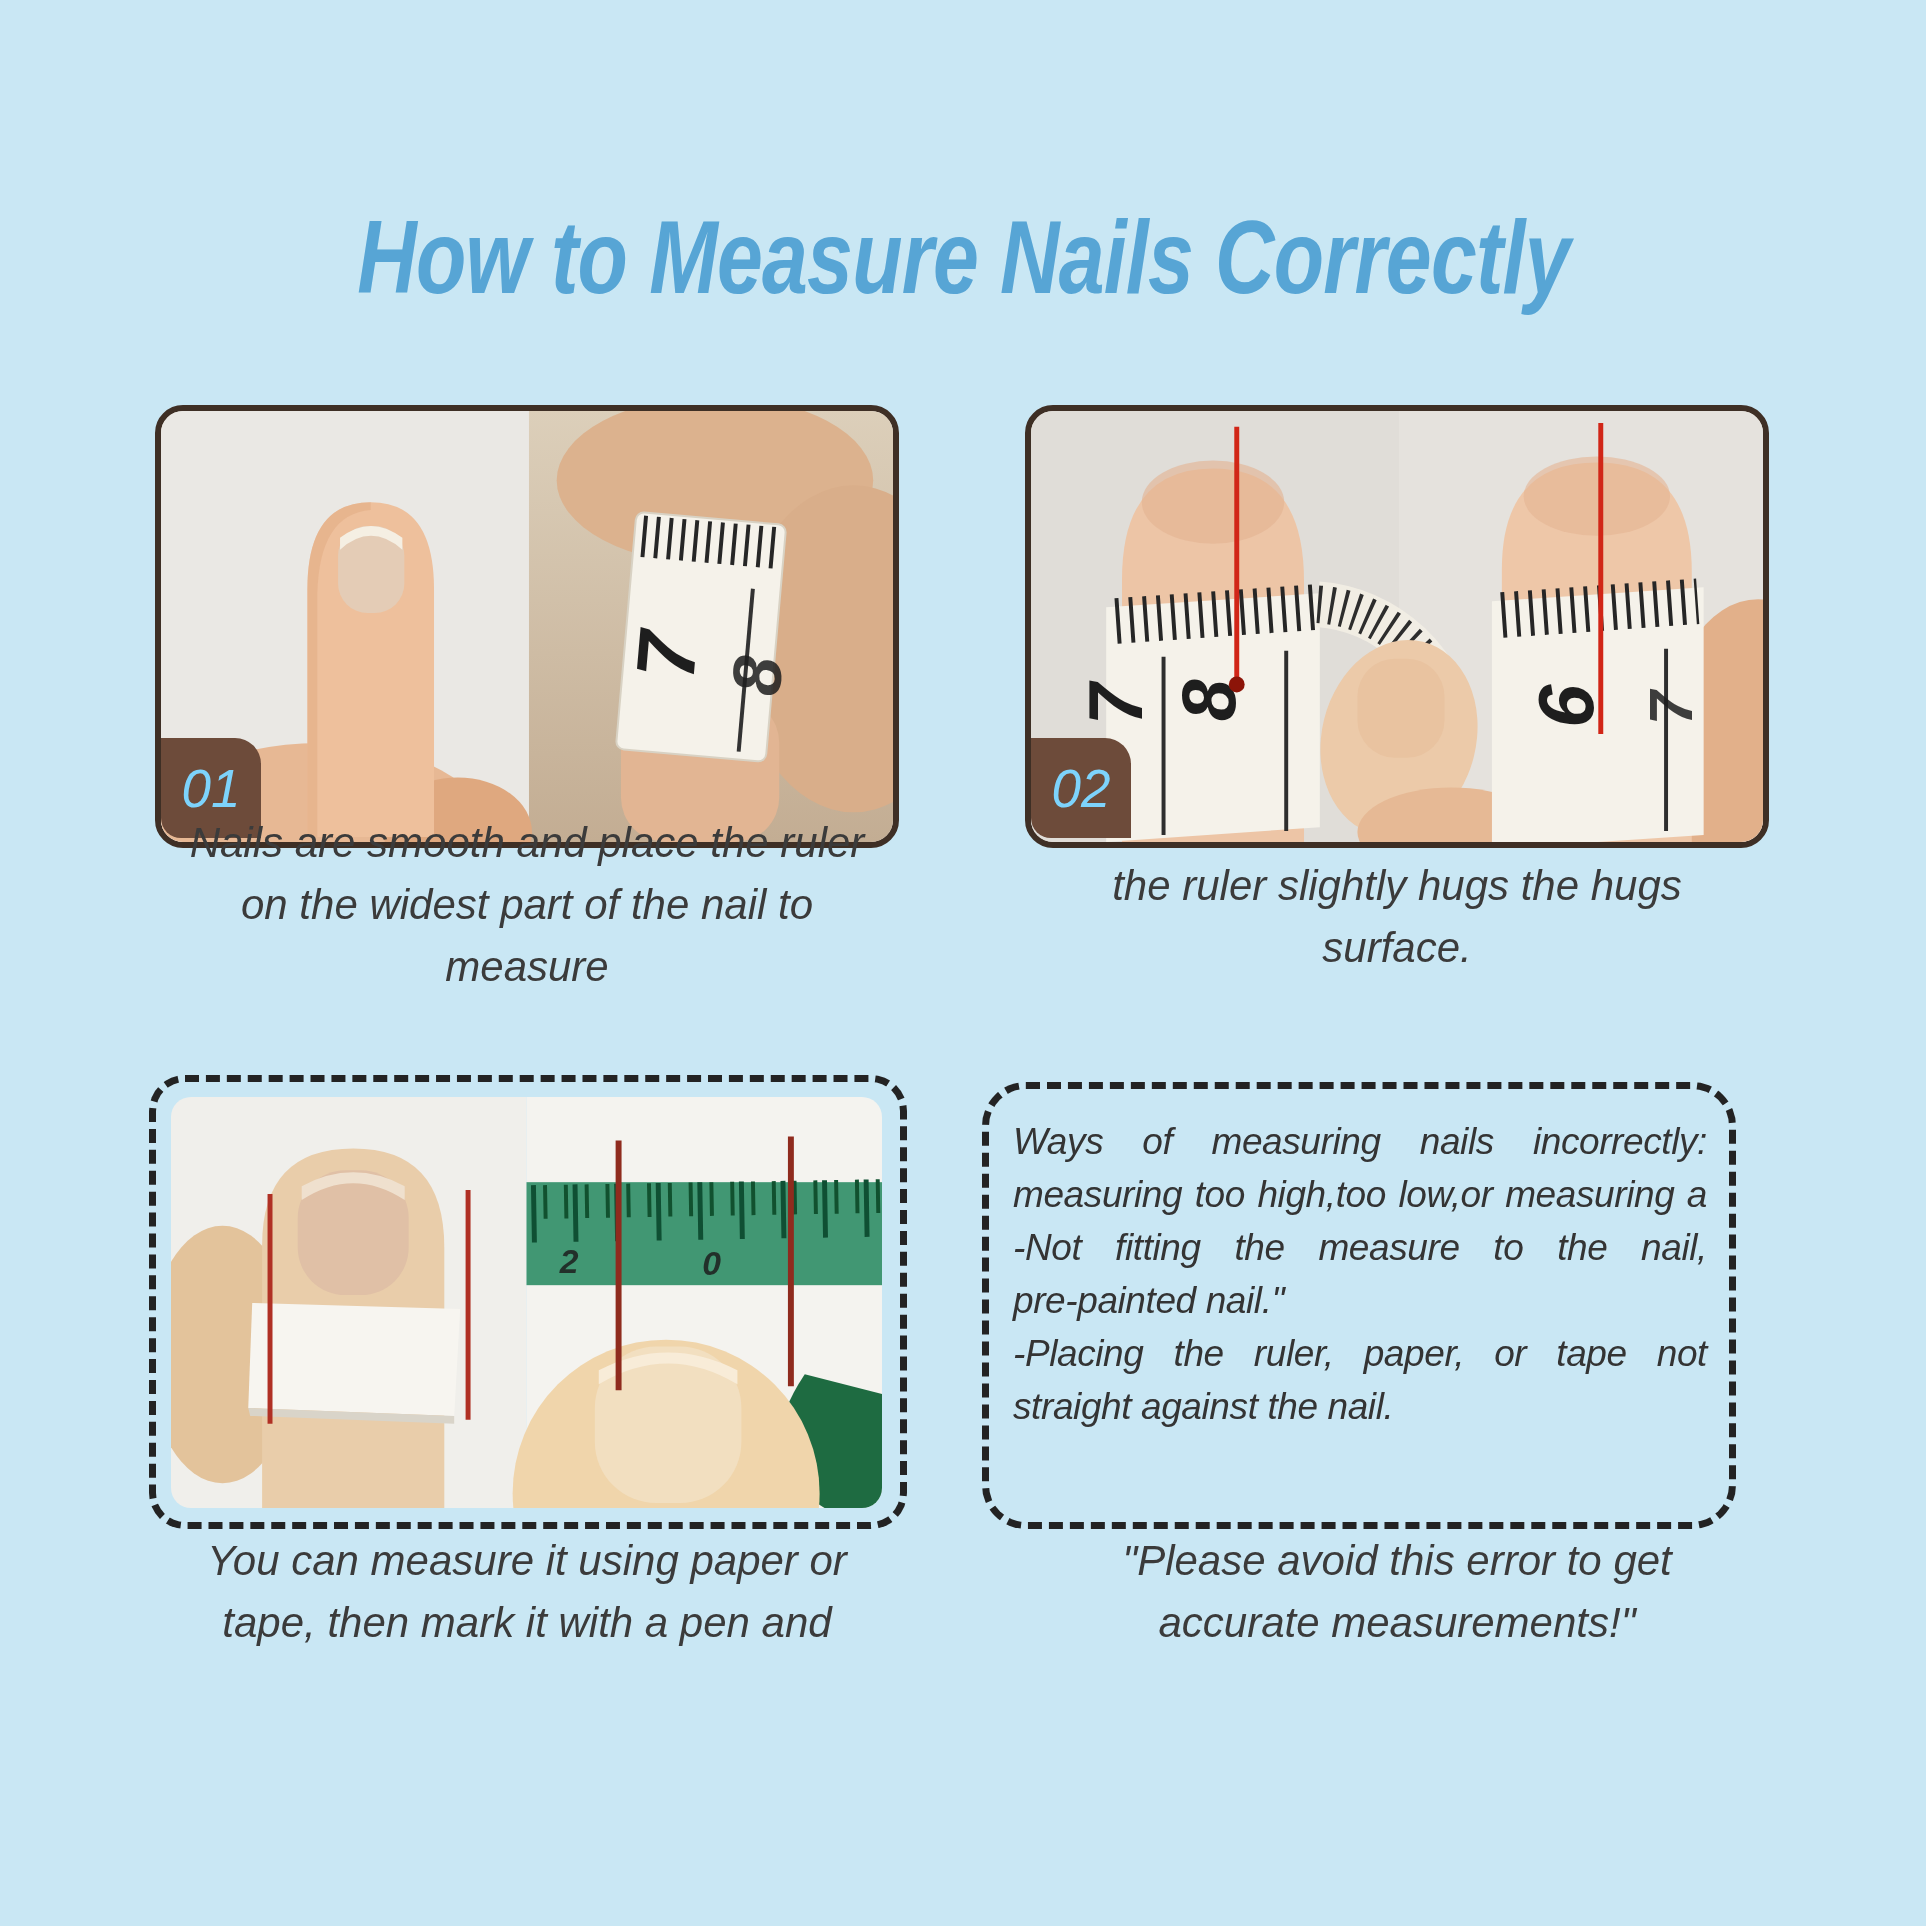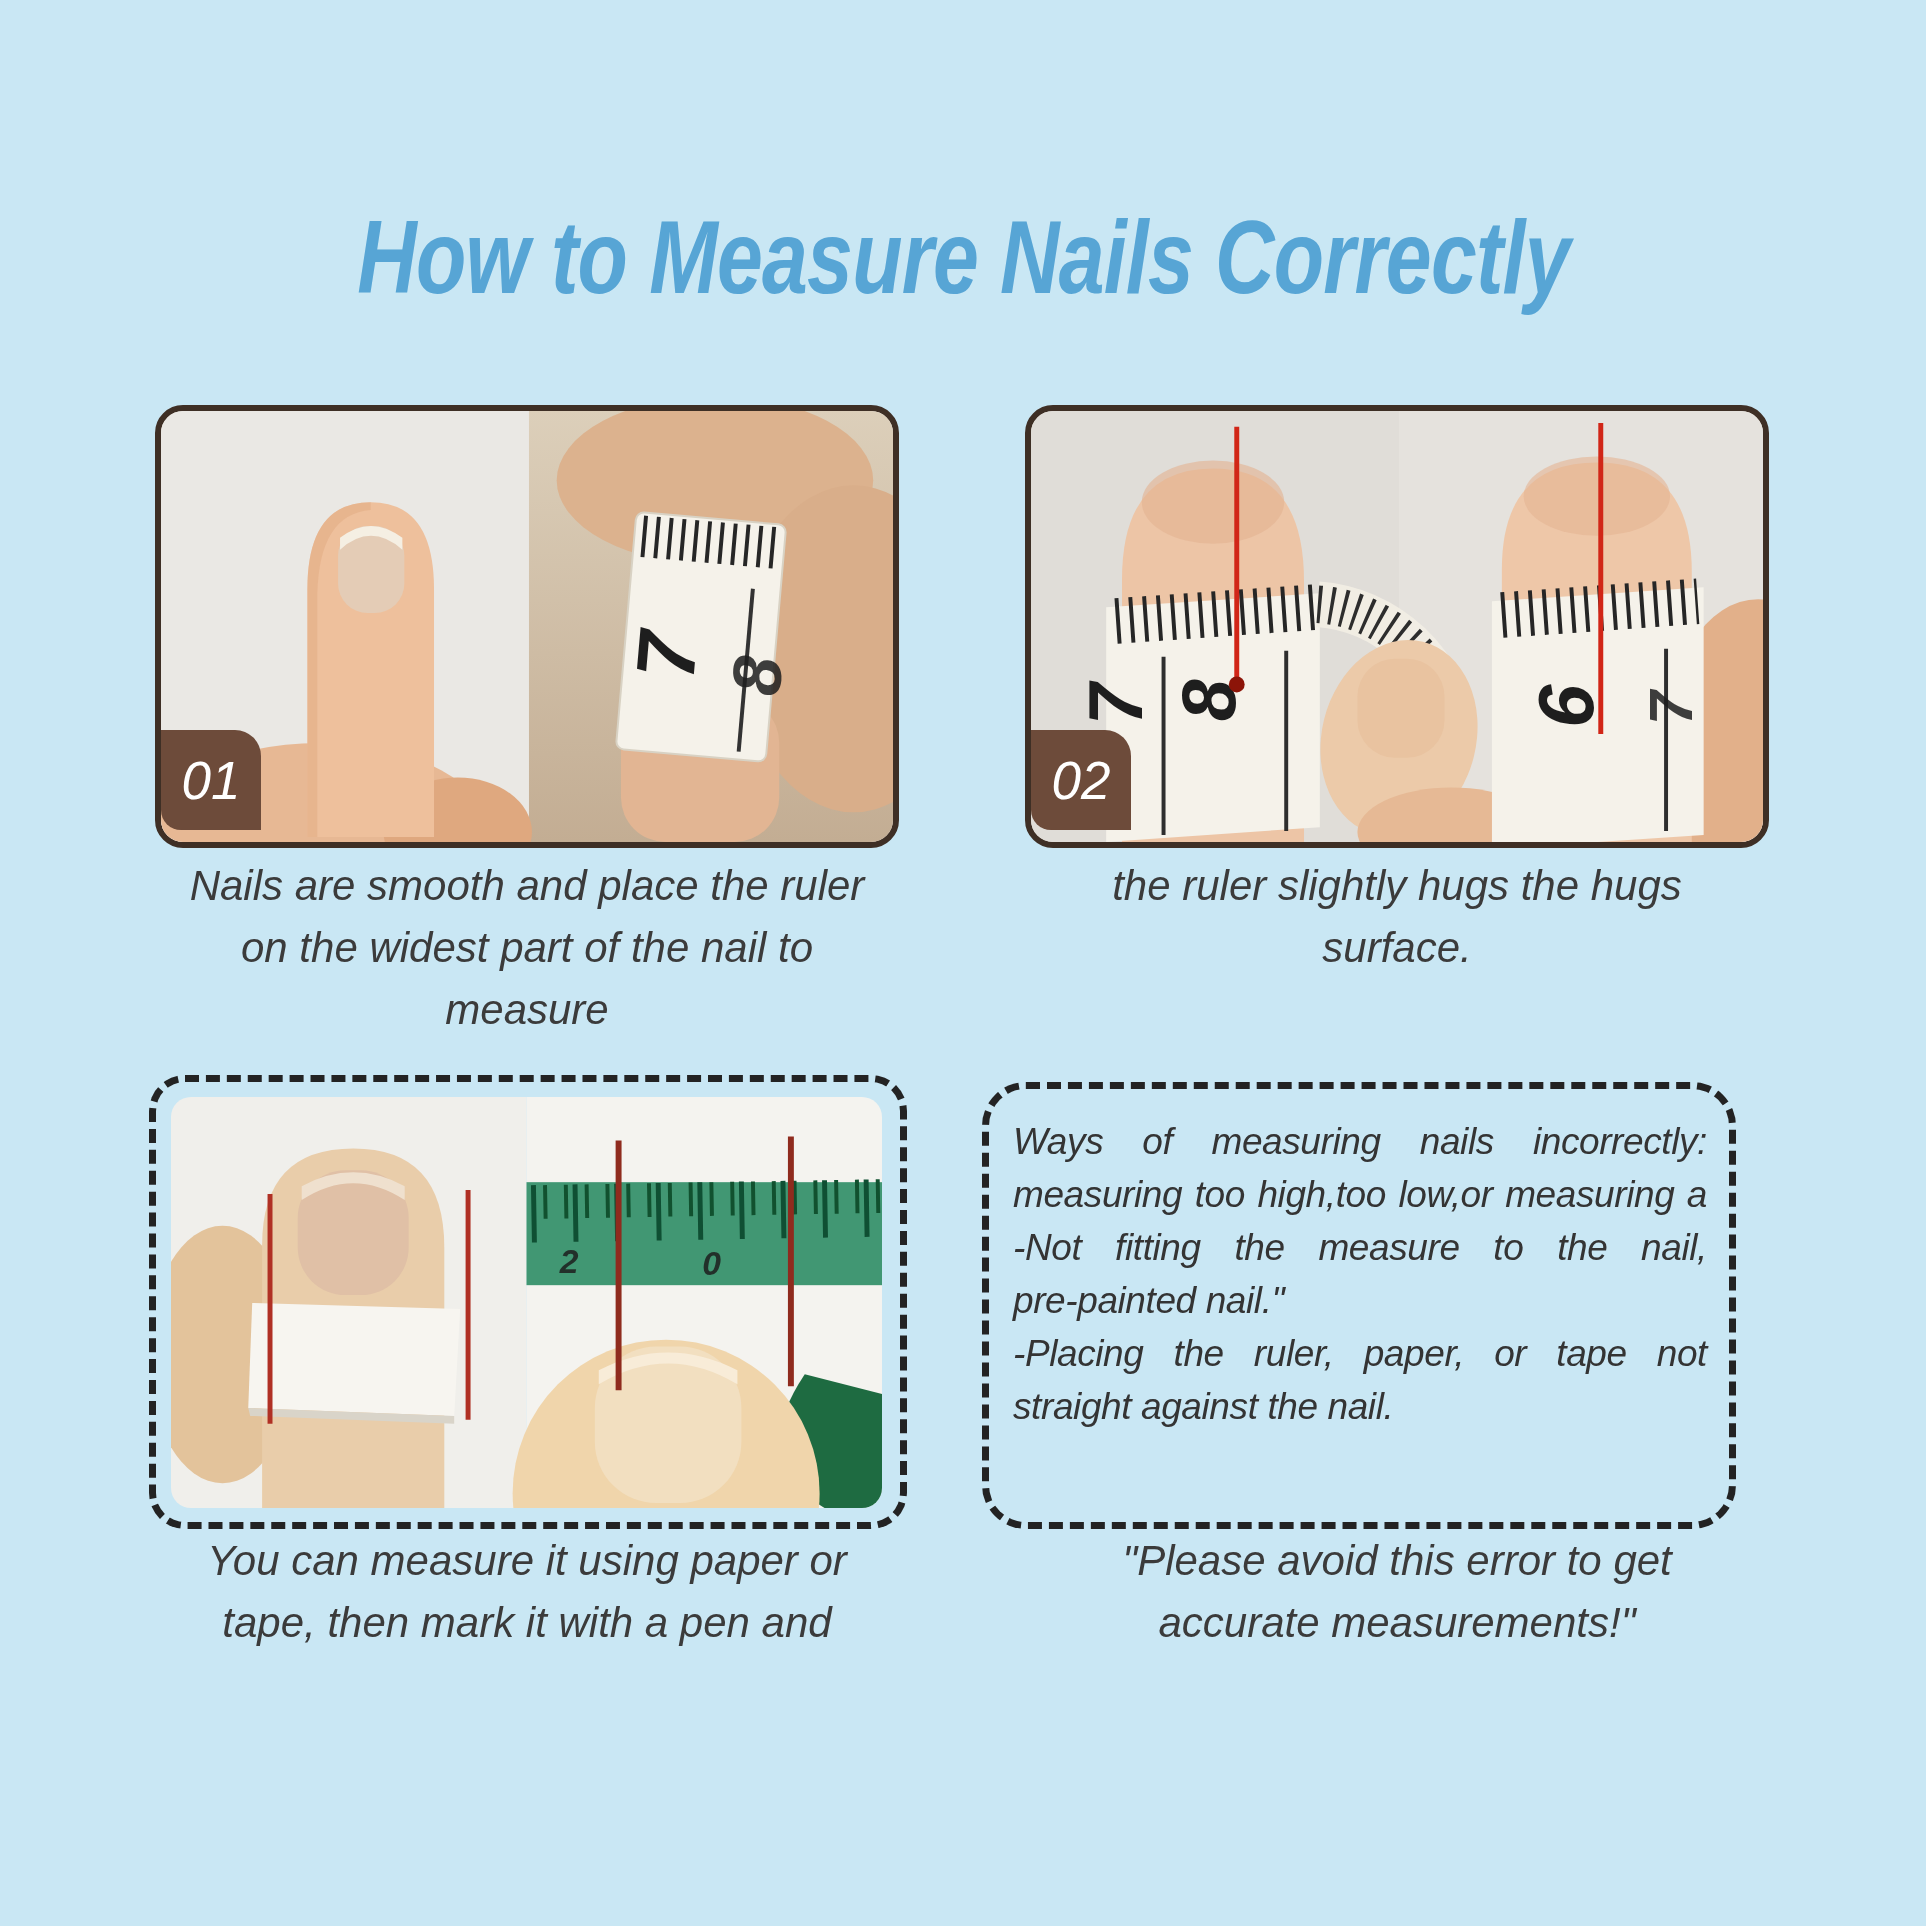--- a/index.html
+++ b/index.html
@@ -6,27 +6,27 @@
   .canvas{position:relative;width:1927px;height:1927px;background:#c9e7f4;overflow:hidden;
           font-family:"Liberation Sans",sans-serif;font-style:italic;}
   .title{position:absolute;left:0;right:0;top:204px;margin:0;text-align:center;
          font-size:103px;line-height:1.05;font-weight:700;color:#57a5d5;
          letter-spacing:-1px;transform:scaleX(0.80);transform-origin:center;}
   .photo{position:absolute;width:744px;height:443px;border:6px solid #3e2f25;
          border-radius:28px;overflow:hidden;background:#e5e2dd;box-sizing:border-box;}
   .photo svg{display:block;width:100%;height:100%;}
   .p1{left:155px;top:405px;}
   .p2{left:1025px;top:405px;}
-  .badge{position:absolute;left:0;bottom:12px;width:100px;height:100px;background:#6d4b3a;
+  .badge{position:absolute;left:0;bottom:4px;width:100px;height:100px;background:#6d4b3a;
          border-top-right-radius:26px;border-bottom-left-radius:20px;
          display:flex;align-items:center;justify-content:center;
-         color:#ffffff;font-size:53px;font-weight:500;}
+         color:#7dd3fc;font-size:53px;font-weight:500;}
   .caption{position:absolute;width:744px;text-align:center;color:#3b3b3b;
            font-size:42px;line-height:62px;font-weight:400;white-space:nowrap;}
-  .c1{left:155px;top:855px;}
+  .c1{left:155px;top:812px;}
   .c2{left:1025px;top:855px;}
   .c3{left:155px;top:1530px;}
   .c4{left:1025px;top:1530px;}
   .dashed-photo{position:absolute;left:149px;top:1075px;width:758px;height:454px;
                 box-sizing:border-box;border:7px dashed #232323;border-radius:36px;padding:15px;}
   .dashed-photo .inner{width:711px;height:411px;border-radius:20px;overflow:hidden;}
   .dashed-photo svg{display:block;width:100%;height:100%;}
   .warning{position:absolute;left:982px;top:1082px;width:754px;height:447px;
            box-sizing:border-box;border:7px dashed #232323;border-radius:44px;
            padding:26px 22px 0 24px;color:#343434;}

